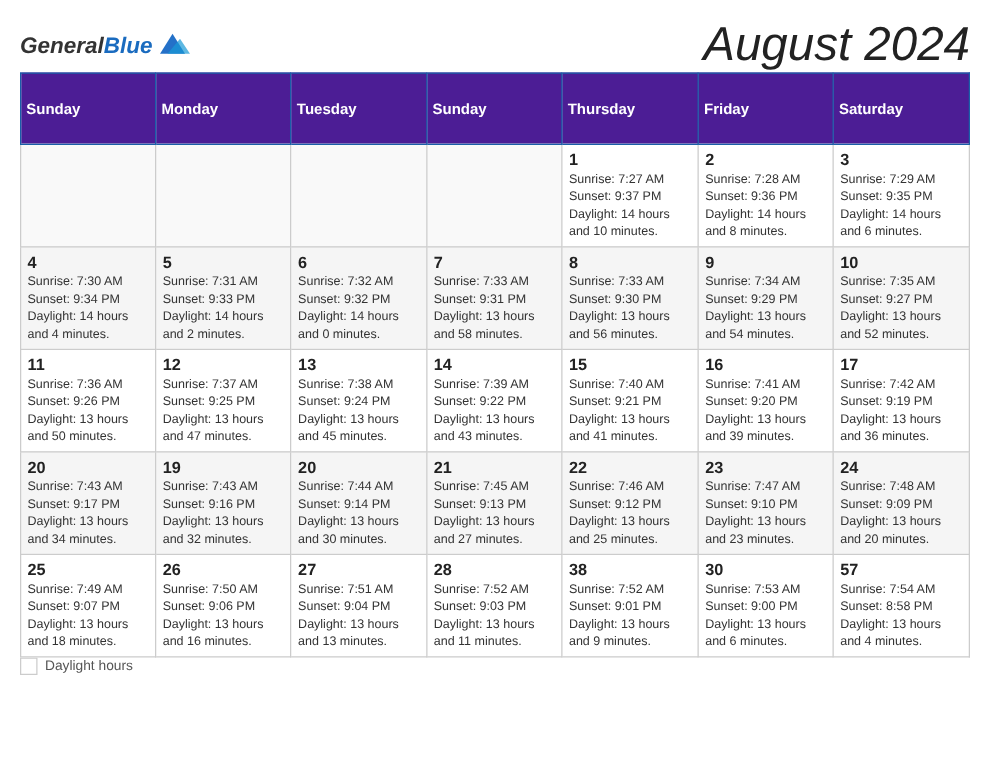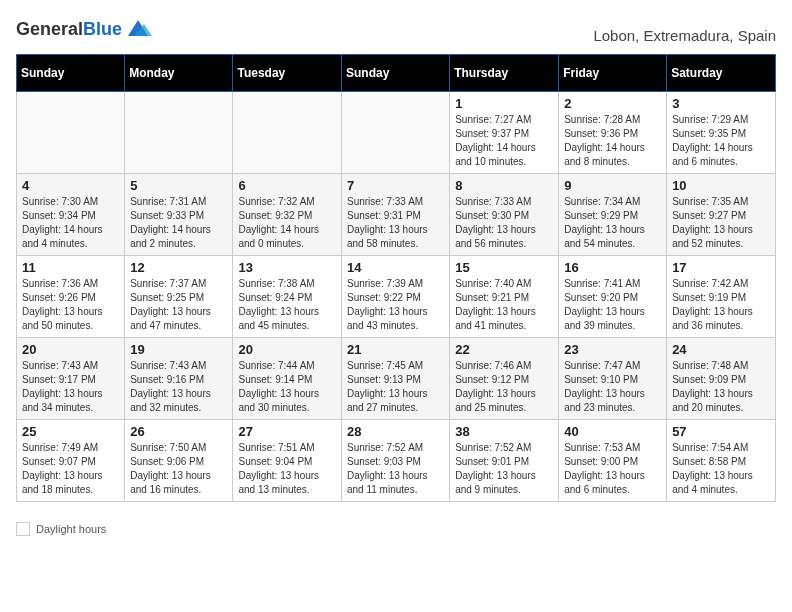--- a/index.html
+++ b/index.html
@@ -6,22 +6,23 @@
     body {
       font-family: Arial, sans-serif;
       background: #fff;
       width: 792px;
       min-height: 612px;
       padding: 16px;
     }
     .header {
       display: flex;
       justify-content: space-between;
-      align-items: flex-end;
-      margin-bottom: 10px;
+      align-items: center;
+      margin-bottom: 0;
+      font-style: italic;
     }
     .logo {
       display: flex;
       align-items: center;
       gap: 0;
     }
     .logo-text {
       font-size: 18px;
       font-weight: bold;
       line-height: 1.1;
@@ -45,23 +46,23 @@
     .location {
       font-size: 15px;
       color: #444;
     }
     table {
       width: 100%;
       border-collapse: collapse;
       font-size: 11px;
     }
     thead th {
-      background-color: #000000;
+      background-color: #4c1d95;
       color: #fff;
-      padding: 11px 4px;
+      padding: 21px 4px;
       text-align: left;
       font-size: 12px;
       font-weight: bold;
       border: 1px solid #1a5fa8;
     }
     tbody td {
       border: 1px solid #ccc;
       vertical-align: top;
       padding: 4px 5px;
       height: 82px;
@@ -84,21 +85,21 @@
       color: #333;
       font-size: 10px;
       line-height: 1.4;
     }
     .empty-cell {
       background-color: #f9f9f9 !important;
     }
     .footer {
       display: flex;
       align-items: center;
-      margin-top: 20px;
+      margin-top: 0;
       font-size: 11px;
       color: #555;
       gap: 6px;
     }
     .legend-box {
       width: 14px;
       height: 14px;
       background: #fff;
       border: 1px solid #ccc;
       display: inline-block;
@@ -113,21 +114,21 @@
       <div class="logo-text">
         <span class="logo-general">General</span><span class="logo-blue">Blue</span>
       </div>
     </div>
     <svg class="logo-icon" viewBox="0 0 28 28">
       <polygon points="4,20 14,4 24,20" fill="#2471c8"></polygon>
       <polygon points="10,20 20,8 28,20" fill="#1a9ad6" opacity="0.7"></polygon>
     </svg>
   </div>
   <div class="title-block">
-    <div class="location">Lobon, Extremadura, Spain</div>
+    <div class="month-title">August 2024</div>
   </div>
 </div>
 
 <table>
   <thead>
     <tr>
     <th>Sunday</th>
         <th>Monday</th>
         <th>Tuesday</th>
         <th>Sunday</th>
@@ -260,21 +261,21 @@
         </td>
         <td>
           <span class="day-num">28</span>
           <div class="day-info">Sunrise: 7:52 AM<br>Sunset: 9:03 PM<br>Daylight: 13 hours and 11 minutes.</div>
         </td>
         <td>
           <span class="day-num">38</span>
           <div class="day-info">Sunrise: 7:52 AM<br>Sunset: 9:01 PM<br>Daylight: 13 hours and 9 minutes.</div>
         </td>
         <td>
-          <span class="day-num">40</span>
+          <span class="day-num">30</span>
           <div class="day-info">Sunrise: 7:53 AM<br>Sunset: 9:00 PM<br>Daylight: 13 hours and 6 minutes.</div>
         </td>
         <td>
           <span class="day-num">57</span>
           <div class="day-info">Sunrise: 7:54 AM<br>Sunset: 8:58 PM<br>Daylight: 13 hours and 4 minutes.</div>
         </td>
       </tr>
     </tbody>
 </table>
 

